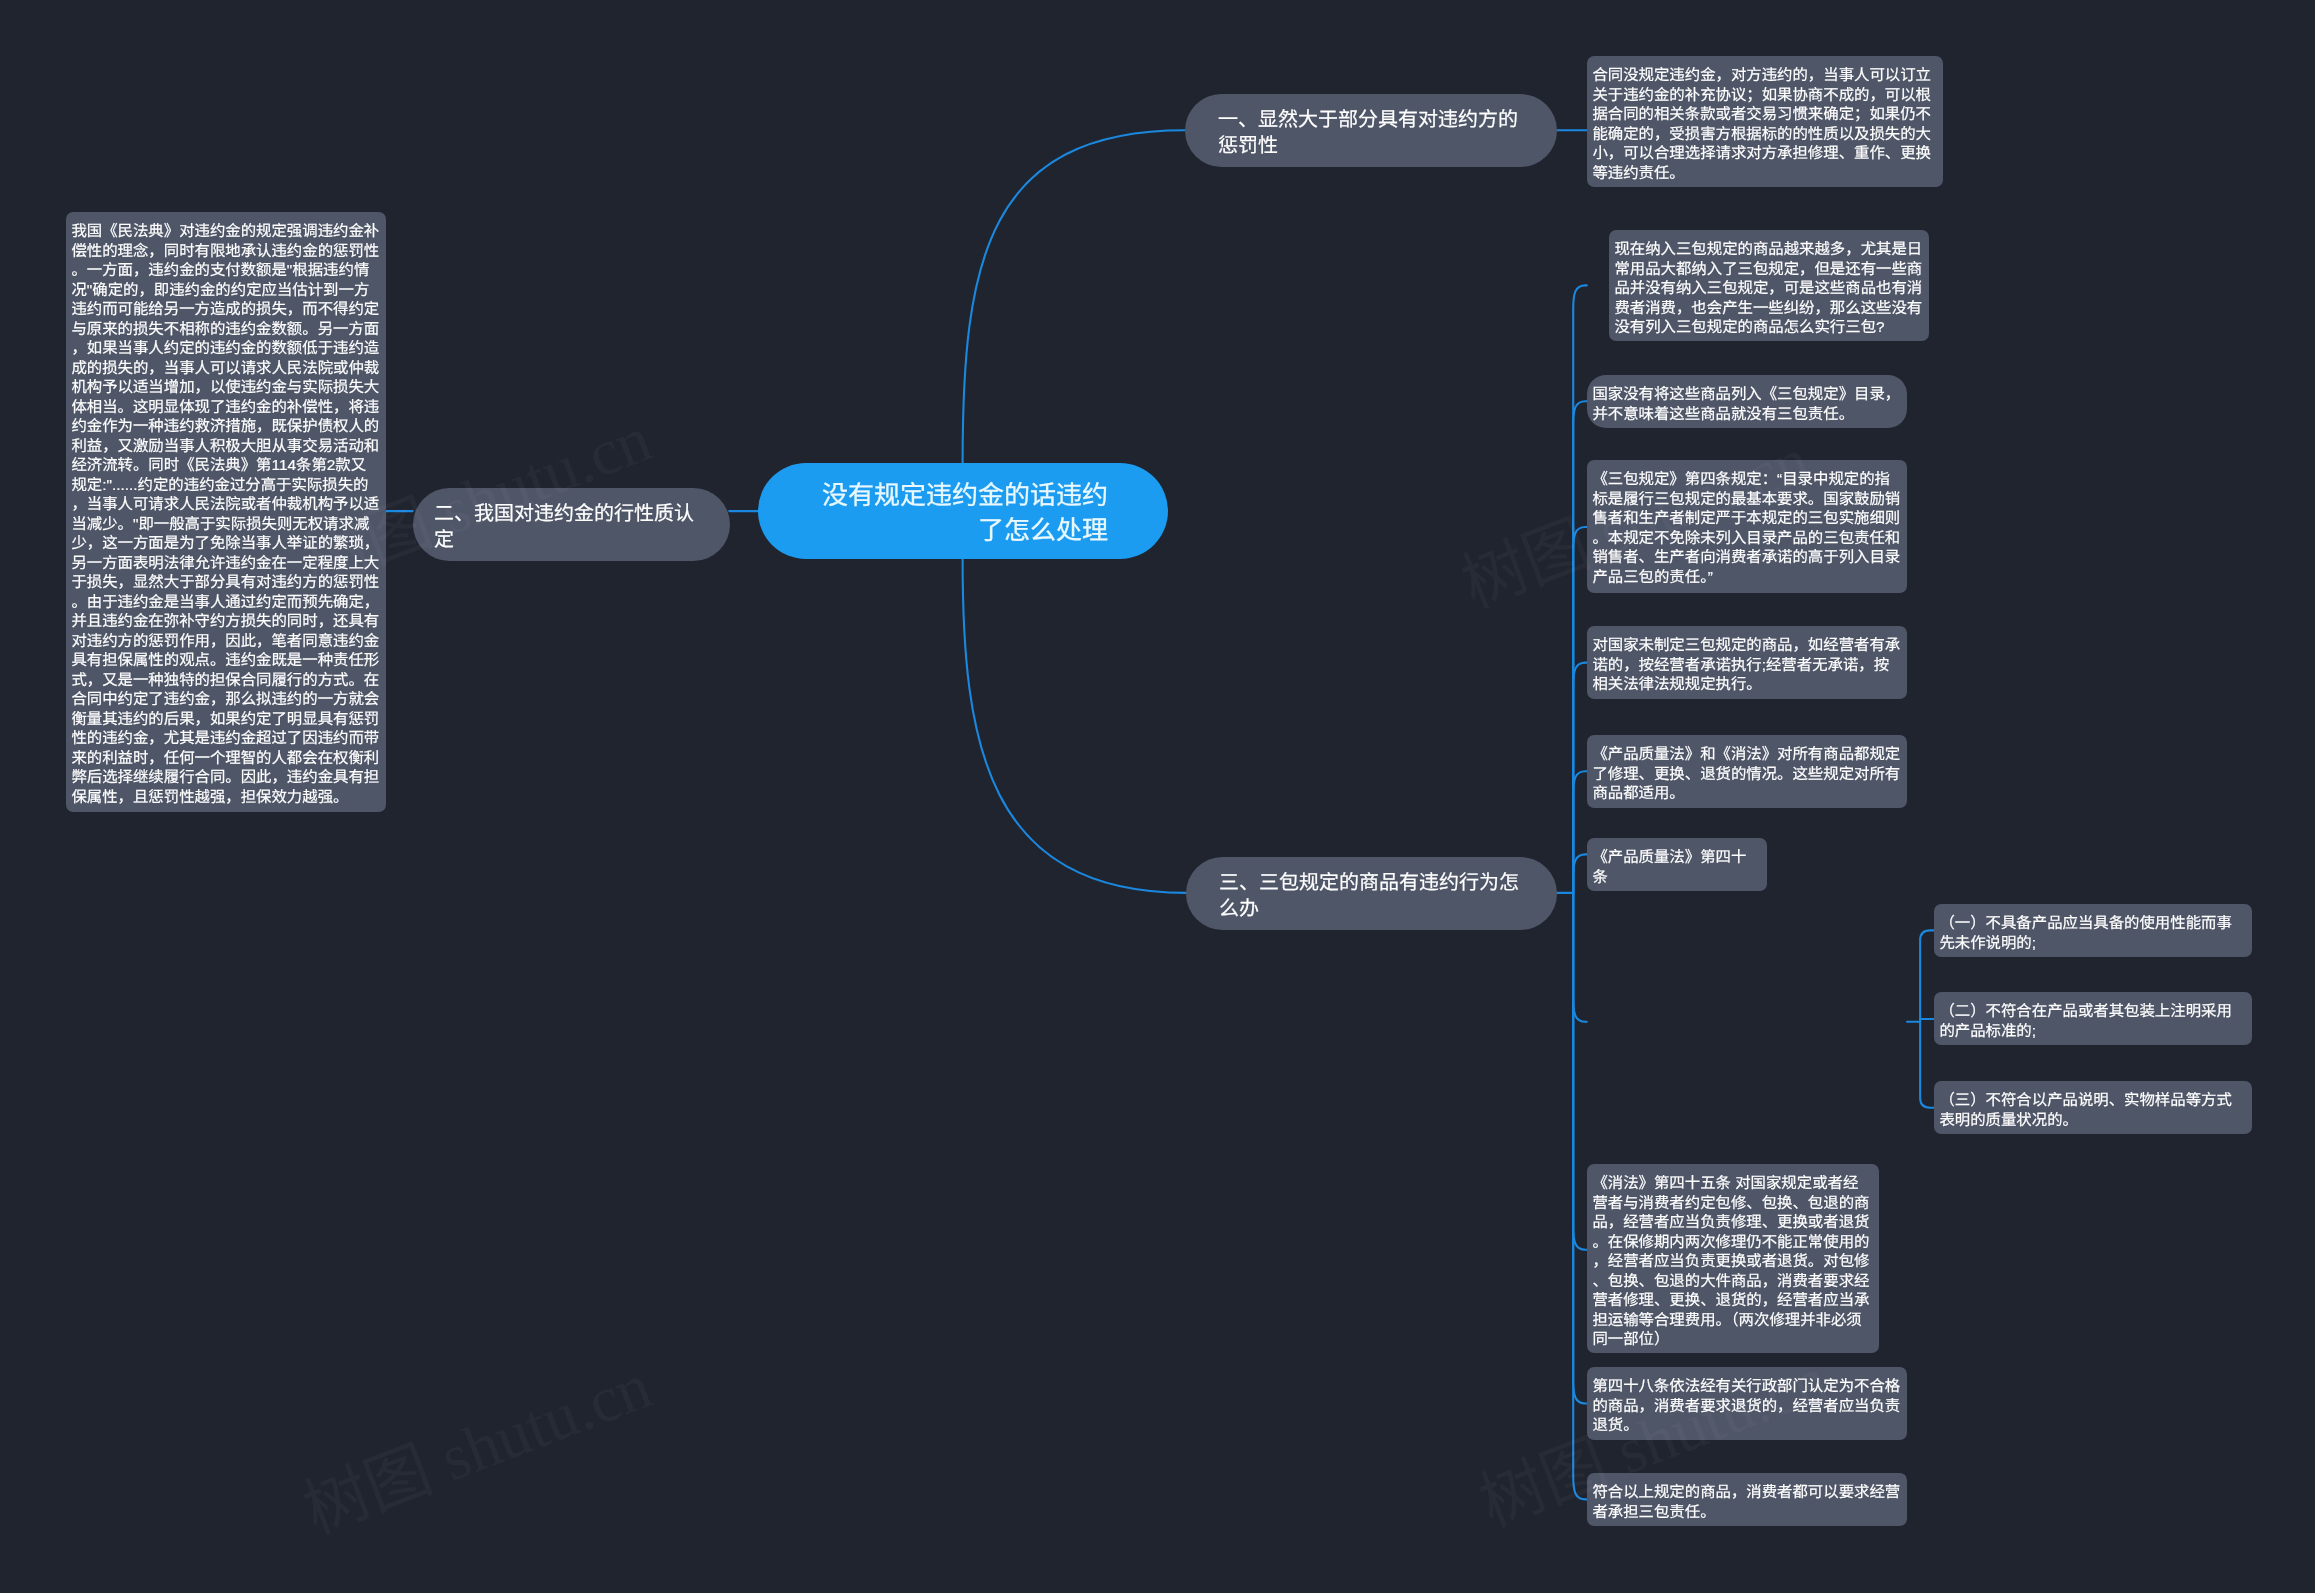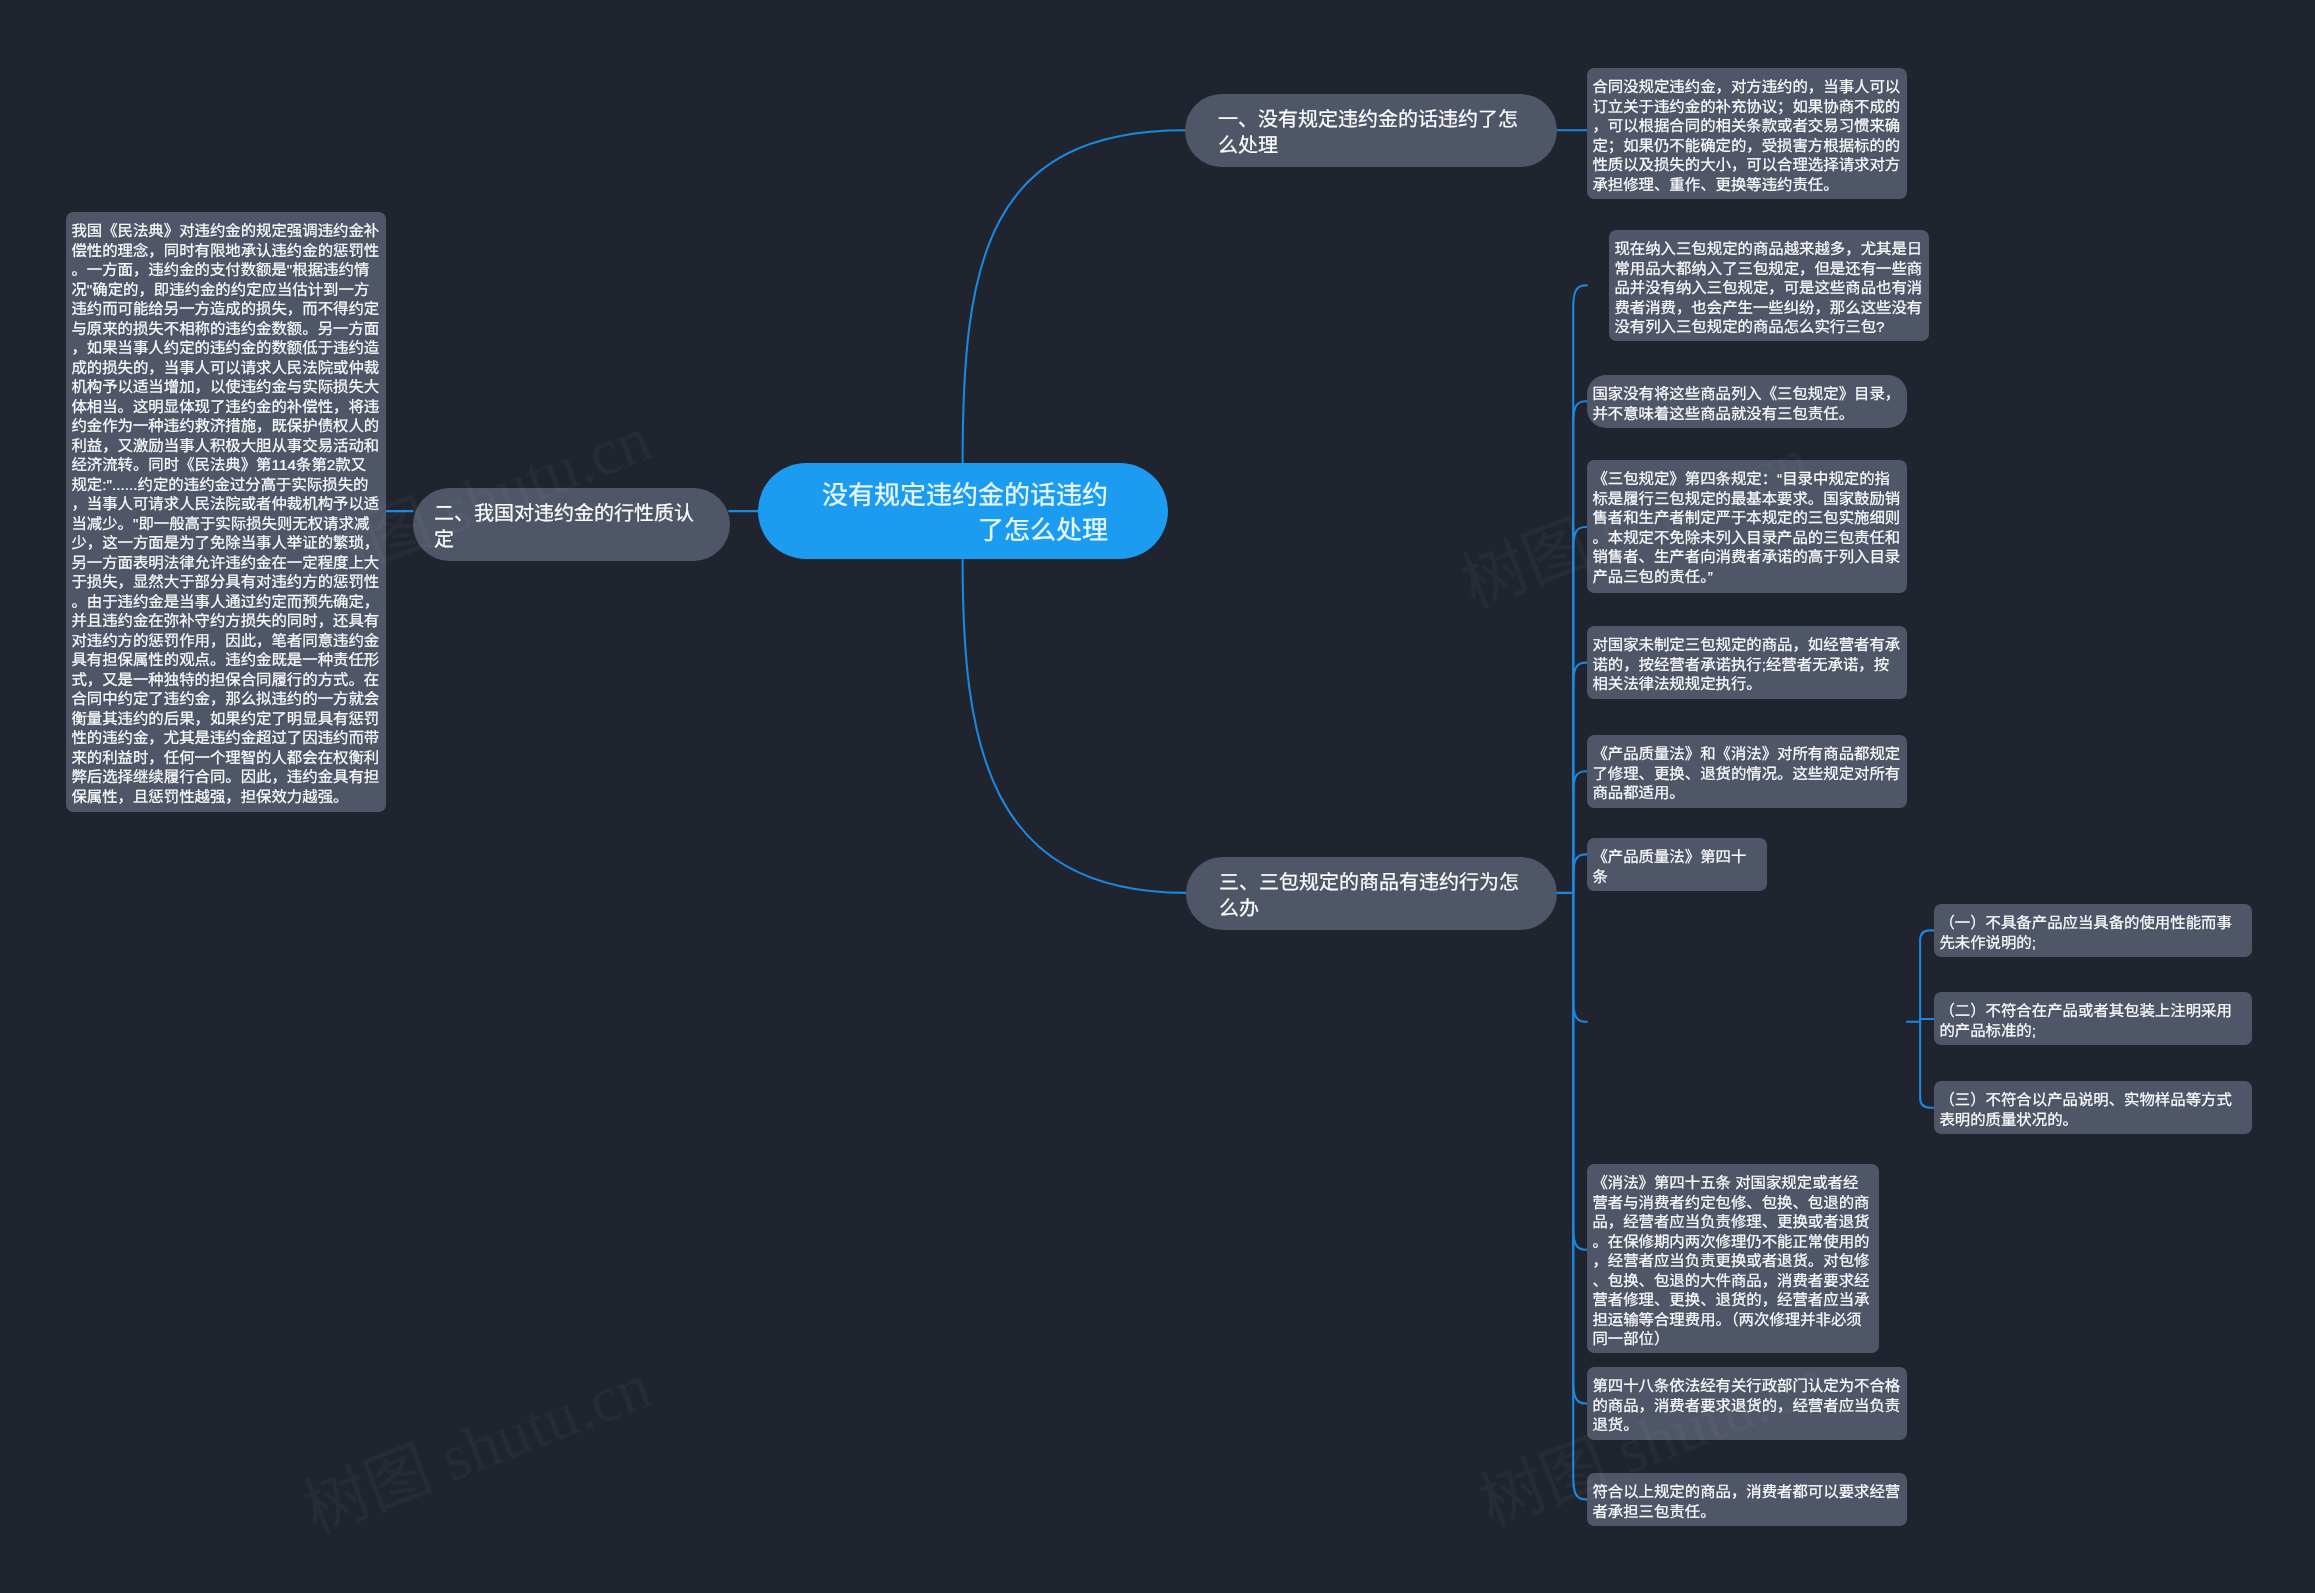--- a/index.html
+++ b/index.html
@@ -46,24 +46,24 @@
 <path d="M1739,987 L1739,1355.5 C1739,1372.5 1741,1381.5 1752.5,1381.5 L1754,1381.5"></path>
 <path d="M1739,987 L1739,1525.5 C1739,1542.5 1741,1551.5 1752.5,1551.5 L1754,1551.5"></path>
 <path d="M1739,987 L1739,1631.5 C1739,1648.5 1741,1657.5 1752.5,1657.5 L1754,1657.5"></path>
 <path d="M2108,1129.5 L2122.5,1129.5"></path>
 <path d="M2122.5,1129.5 L2122.5,1039.5 Q2122.5,1028.5 2133.5,1028.5 L2138,1028.5"></path>
 <path d="M2122.5,1126.5 L2138,1126.5"></path>
 <path d="M2122.5,1129.5 L2122.5,1213.5 Q2122.5,1224.5 2133.5,1224.5 L2138,1224.5"></path>
 </g>
     </svg>
 <div class="root" style="left:758px;top:463px;width:410px;min-height:96px;">没有规定违约金的话违约了怎么处理</div>
-<div class="pill" style="left:1185px;top:94px;width:372px;min-height:71px;">一、没有规定违约金的话违约了怎么处理</div>
+<div class="pill" style="left:1185px;top:94px;width:372px;min-height:71px;">一、显然大于部分具有对违约方的惩罚性</div>
 <div class="pill pill2" style="left:413px;top:488px;width:317px;min-height:48px;">二、我国对违约金的行性质认定</div>
 <div class="pill" style="left:1186px;top:857px;width:371px;min-height:72px;">三、三包规定的商品有违约行为怎么办</div>
-<div class="node" style="left:1587px;top:68px;width:320px;min-height:129px;">合同没规定违约金，对方违约的，当事人可以订立关于违约金的补充协议；如果协商不成的，可以根据合同的相关条款或者交易习惯来确定；如果仍不能确定的，受损害方根据标的的性质以及损失的大小，可以合理选择请求对方承担修理、重作、更换等违约责任。</div>
+<div class="node" style="left:1587px;top:56px;width:356px;min-height:129px;">合同没规定违约金，对方违约的，当事人可以订立关于违约金的补充协议；如果协商不成的，可以根据合同的相关条款或者交易习惯来确定；如果仍不能确定的，受损害方根据标的的性质以及损失的大小，可以合理选择请求对方承担修理、重作、更换等违约责任。</div>
 <div class="node" style="left:66px;top:212px;width:320px;min-height:600px;">我国《民法典》对违约金的规定强调违约金补偿性的理念，同时有限地承认违约金的惩罚性。一方面，违约金的支付数额是"根据违约情况"确定的，即违约金的约定应当估计到一方违约而可能给另一方造成的损失，而不得约定与原来的损失不相称的违约金数额。另一方面，如果当事人约定的违约金的数额低于违约造成的损失的，当事人可以请求人民法院或仲裁机构予以适当增加，以使违约金与实际损失大体相当。这明显体现了违约金的补偿性，将违约金作为一种违约救济措施，既保护债权人的利益，又激励当事人积极大胆从事交易活动和经济流转。同时《民法典》第114条第2款又规定:"......约定的违约金过分高于实际损失的，当事人可请求人民法院或者仲裁机构予以适当减少。"即一般高于实际损失则无权请求减少，这一方面是为了免除当事人举证的繁琐，另一方面表明法律允许违约金在一定程度上大于损失，显然大于部分具有对违约方的惩罚性。由于违约金是当事人通过约定而预先确定，并且违约金在弥补守约方损失的同时，还具有对违约方的惩罚作用，因此，笔者同意违约金具有担保属性的观点。违约金既是一种责任形式，又是一种独特的担保合同履行的方式。在合同中约定了违约金，那么拟违约的一方就会衡量其违约的后果，如果约定了明显具有惩罚性的违约金，尤其是违约金超过了因违约而带来的利益时，任何一个理智的人都会在权衡利弊后选择继续履行合同。因此，违约金具有担保属性，且惩罚性越强，担保效力越强。</div>
 <div class="node" style="left:1587px;top:230px;width:320px;min-height:109px;margin-left:22px;">现在纳入三包规定的商品越来越多，尤其是日常用品大都纳入了三包规定，但是还有一些商品并没有纳入三包规定，可是这些商品也有消费者消费，也会产生一些纠纷，那么这些没有没有列入三包规定的商品怎么实行三包?</div>
 <div class="node" style="left:1587px;top:375px;width:320px;min-height:53px;border-radius:19px;">国家没有将这些商品列入《三包规定》目录，并不意味着这些商品就没有三包责任。</div>
 <div class="node" style="left:1587px;top:460px;width:320px;min-height:133px;">《三包规定》第四条规定：“目录中规定的指标是履行三包规定的最基本要求。国家鼓励销售者和生产者制定严于本规定的三包实施细则。本规定不免除未列入目录产品的三包责任和销售者、生产者向消费者承诺的高于列入目录产品三包的责任。”</div>
 <div class="node" style="left:1587px;top:735px;width:320px;min-height:73px;">《产品质量法》和《消法》对所有商品都规定了修理、更换、退货的情况。这些规定对所有商品都适用。</div>
 <div class="node" style="left:1587px;top:626px;width:320px;min-height:73px;">对国家未制定三包规定的商品，如经营者有承诺的，按经营者承诺执行;经营者无承诺，按相关法律法规规定执行。</div>
 <div class="node" style="left:1587px;top:838px;width:180px;min-height:33px;">《产品质量法》第四十条</div>
 <div class="node" style="left:1934px;top:904px;width:318px;min-height:53px;">（一）不具备产品应当具备的使用性能而事先未作说明的;</div>
 <div class="node" style="left:1934px;top:992px;width:318px;min-height:53px;">（二）不符合在产品或者其包装上注明采用的产品标准的;</div>
 <div class="node" style="left:1934px;top:1081px;width:318px;min-height:53px;">（三）不符合以产品说明、实物样品等方式表明的质量状况的。</div>

